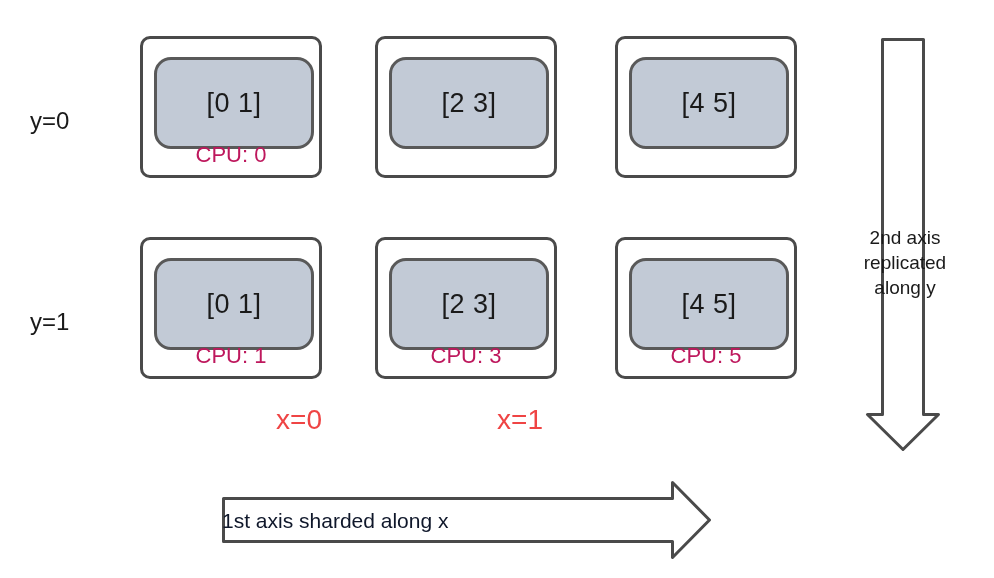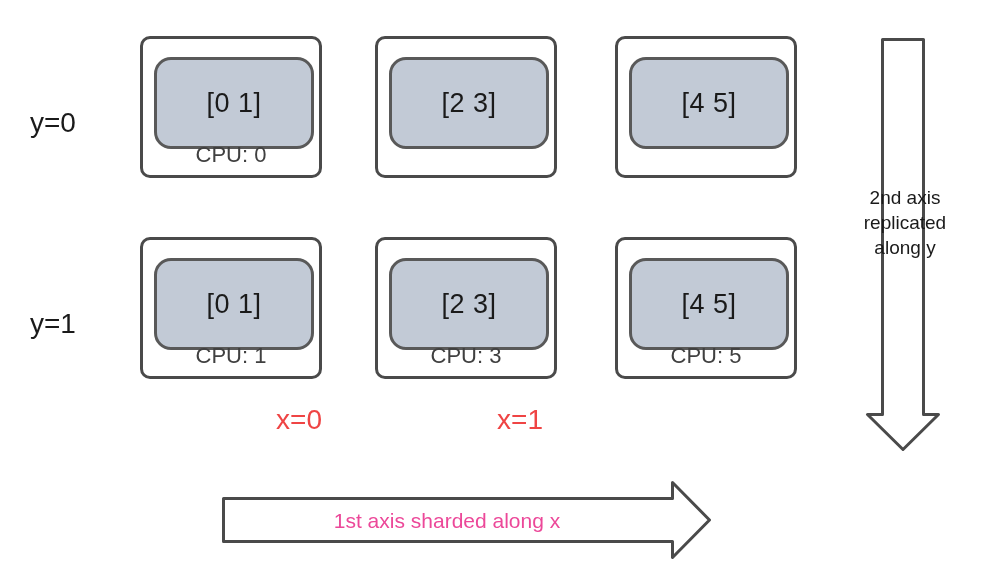--- a/index.html
+++ b/index.html
@@ -58,28 +58,28 @@
   }
 
   .cpu-label {
     position: absolute;
     left: 0;
     right: 0;
     bottom: 9px;
     text-align: center;
     font-size: 22px;
     line-height: 1;
-    color: #404040;
+    color: #be185d;
     white-space: nowrap;
   }
 
   
   .row-label {
     position: absolute;
-    font-size: 28px;
+    font-size: 24px;
     line-height: 1;
     color: #1a1a1a;
     white-space: nowrap;
   }
 
   .col-label {
     position: absolute;
     font-size: 28px;
     line-height: 1;
     color: #ef4444;
@@ -100,28 +100,28 @@
     stroke-linecap: round;
   }
 
   .v-arrow-caption {
     position: absolute;
     text-align: center;
     font-size: 19px;
     line-height: 25px;
     color: #1a1a1a;
     white-space: pre-line;
+    margin-top: 40px;
   }
 
   .h-arrow-caption {
     position: absolute;
-    text-align: center;
     font-size: 21px;
     line-height: 1;
-    color: #ec4899;
+    color: #0f172a;
     white-space: nowrap;
   }
 </style>
 </head>
 <body>
 
 <div id="stage">
 
   <div class="row-label" style="left:30px; top:109px;">y=0</div>
   <div class="row-label" style="left:30px; top:310px;">y=1</div>

